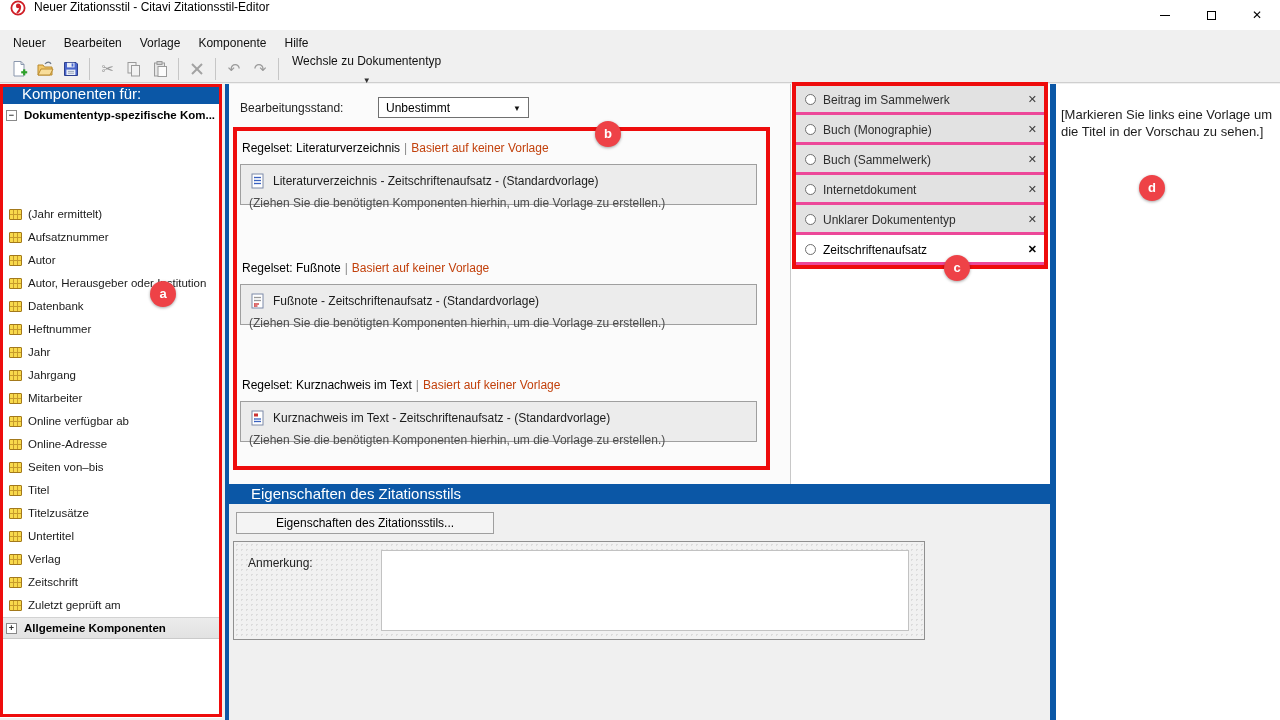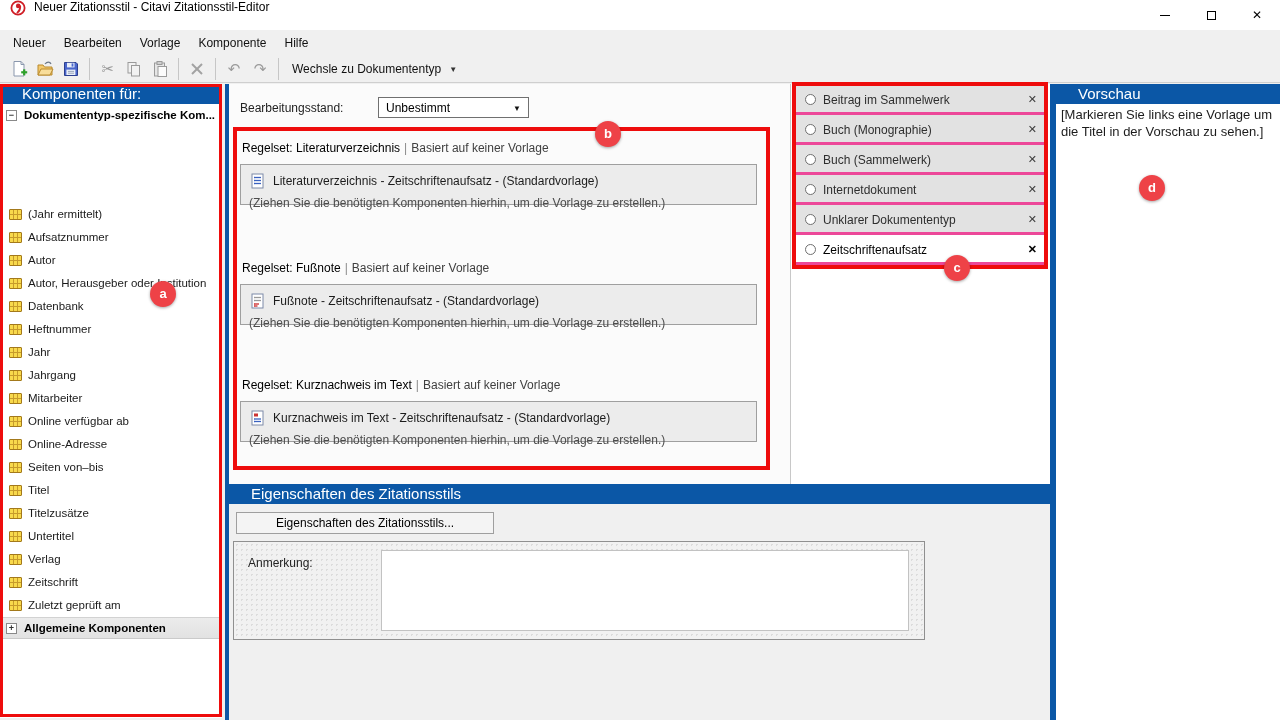--- a/index.html
+++ b/index.html
@@ -19,21 +19,21 @@
 
   
   .menubar { position:absolute; left:0; top:30px; width:1280px; height:26px; background:#f0f0f0; display:flex; align-items:center; padding-left:4px; }
   .menu-item { font-size:12px; padding:5px 9px; color:#111; }
 
   
   .toolbar { position:absolute; left:0; top:56px; width:1280px; height:27px; background:#f0f0f0; border-bottom:1px solid #cfcfcf; display:flex; align-items:center; padding-left:6px; }
   .tb-btn { width:24px; height:24px; display:flex; align-items:center; justify-content:center; margin:0 1px; }
   .tb-sep { width:1px; height:22px; background:#c6c6c6; margin:0 5px; }
   .tb-glyph { font-family:"DejaVu Sans", sans-serif; font-size:15px; color:#9a9a9a; line-height:1; }
-  .tb-text-btn { display:flex; align-items:center; gap:8px; font-size:12px; color:#111; padding:4px 8px; }
+  .tb-text-btn { display:flex; align-items:center; gap:8px; font-size:12px; color:#111; padding:4px 8px;flex-direction:column; }
   .tb-caret { font-size:8px; color:#333; }
 
   
   .sidebar { position:absolute; left:0; top:84px; width:222px; height:634px; background:#ffffff; }
   .panel-header { background:#0b57a6; color:#fff; font-size:15px; height:20px; line-height:20px; padding-left:22px; }
   .splitter-blue { position:absolute; left:225px; top:84px; width:4px; height:636px; background:#0b57a6; }
   .main-panel { position:absolute; left:229px; top:84px; width:561px; height:400px; background:#fbfbfb; }
   .doc-panel { position:absolute; left:790px; top:84px; width:260px; height:400px; background:#ffffff; border-left:1px solid #c8c8c8; }
   .props-header { position:absolute; left:229px; top:484px; width:821px; height:20px; }
   .props-body { position:absolute; left:229px; top:504px; width:821px; height:216px; background:#f0f0f0; }
@@ -52,21 +52,21 @@
 
   
   .field-label { position:absolute; left:240px; top:101px; font-size:12px; color:#222; }
   .combo { position:absolute; left:378px; top:97px; width:151px; height:21px; background:#fff; border:1px solid #707070; font-size:12px; }
   .combo .val { position:absolute; left:7px; top:3px; }
   .combo .arrow { position:absolute; right:7px; top:6px; font-size:8px; color:#111; }
 
   .ruleset { position:absolute; left:240px; width:517px; }
   .rs-title { font-size:12px; height:16px; margin-left:2px; white-space:nowrap; }
   .rs-title .pipe { color:#8a8a8a; margin:0 4px; }
-  .rs-link { color:#404040; text-decoration:none;margin-top:38px; }
+  .rs-link { color:#c2410c; text-decoration:none;margin-top:38px; }
   .dropzone { position:relative; margin-top:7px; width:517px; height:41px; background:#ececec; border:1px solid #9f9f9f; }
   .dz-line1 { position:absolute; left:10px; top:8px; display:flex; align-items:center; gap:8px; font-size:12px; color:#1c1c1c; }
   .dz-hint { position:absolute; left:8px; top:31px; font-size:12px; color:#4c4c4c; }
 
   
   .doc-row { position:absolute; left:4px; width:252px; height:30px; background:#e2e2e2; border-bottom:3px solid #ec4899; font-size:12px; color:#2e2e2e; }
   .doc-row.active { background:#ffffff; color:#000; }
   .radio { position:absolute; left:10px; top:9px; width:11px; height:11px; border:1px solid #6f6f6f; border-radius:50%; background:#fff; }
   .doc-label { position:absolute; left:28px; top:8px; white-space:nowrap; }
   .doc-close { position:absolute; right:10px; top:8px; font-size:11px; color:#3c3c3c; }
@@ -375,21 +375,20 @@
   <div class="props-body">
     <div class="props-btn">Eigenschaften des Zitationsstils...</div>
     <div class="groupbox">
       <span class="anm-label">Anmerkung:</span>
       <textarea class="anm-textarea" style=""></textarea>
     </div>
   </div>
 
   <div class="preview-strip"></div>
   <div class="preview-panel">
-    <div class="panel-header">Vorschau</div>
     <div class="preview-text">[Markieren Sie links eine Vorlage um die Titel in der Vorschau zu sehen.]</div>
   </div>
 
   <div class="ann-rect thin" style="left:0; top:84px; width:222px; height:633px;"></div>
   <div class="ann-rect" style="left:233px; top:127px; width:537px; height:343px;"></div>
   <div class="ann-rect" style="left:792px; top:82px; width:256px; height:187px;"></div>
   <div class="ann-circle" style="left:150px; top:281px;">a</div>
   <div class="ann-circle" style="left:595px; top:121px;">b</div>
   <div class="ann-circle" style="left:944px; top:255px;">c</div>
   <div class="ann-circle" style="left:1139px; top:175px;">d</div>

